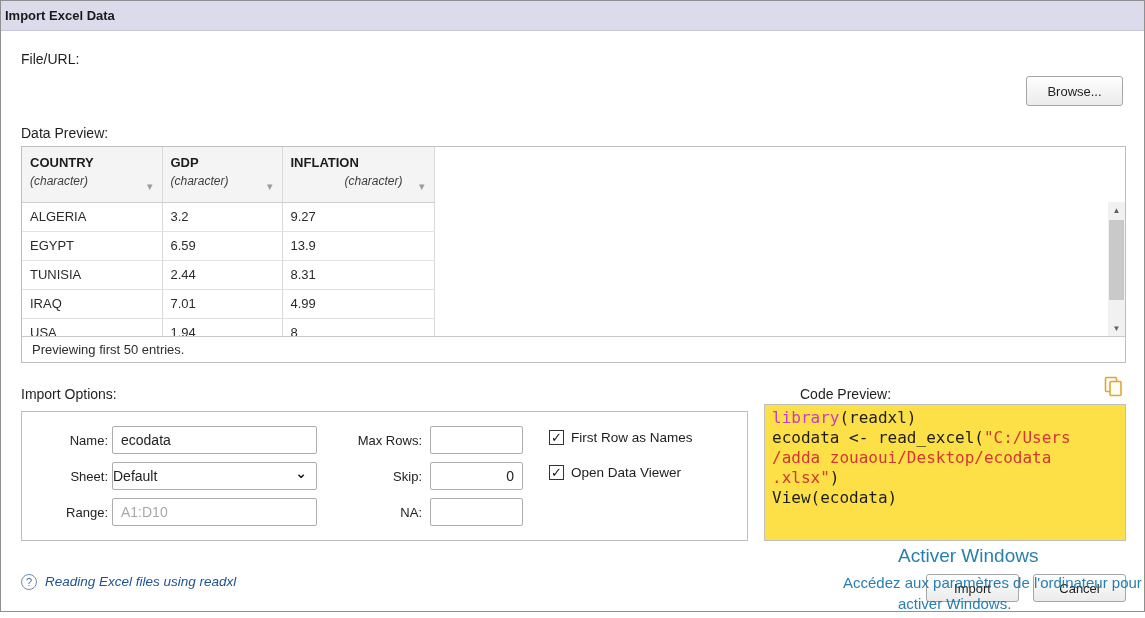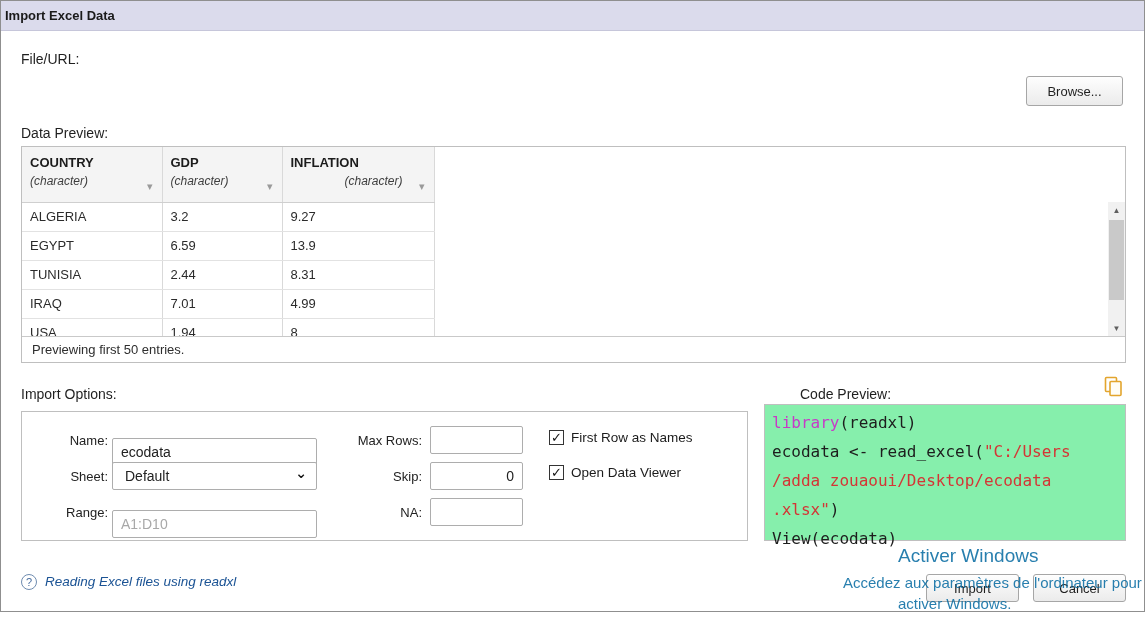--- a/index.html
+++ b/index.html
@@ -47,42 +47,42 @@
                   line-height:25px; padding-left:10px; font-size:13px; color:#2e2e2e; background:#fff; }
 
   .options-lbl { position:absolute; left:20px; top:385px; }
   .opt-panel { position:absolute; left:20px; top:410px; width:727px; height:130px; border:1px solid #bfbfbf; }
   .opt-lbl { position:absolute; font-size:13px; color:#222; text-align:right; width:82px; }
   .opt-lbl.c1 { left:4px; }
   .opt-lbl.c2 { left:308px; width:92px; }
   .r1l { top:21px; } .r2l { top:57px; } .r3l { top:93px; }
   .opt-input { position:absolute; height:28px; border:1px solid #adadad; border-radius:2px;
                padding:0 8px; font-size:14px; color:#222; }
-  .opt-input.c1 { left:90px; width:205px;margin-top:12px; }
+  .opt-input.c1 { left:90px; width:205px; }
   .opt-input.c2 { left:408px; width:93px; }
   .r1 { top:14px; } .r2 { top:50px; } .r3 { top:86px; }
   .opt-input::placeholder { color:#a8a8a8; }
   .num { text-align:right; }
 
   .select { position:absolute; left:90px; width:205px; height:28px; top:50px; border:1px solid #adadad;
             border-radius:2px; background:#fff; font-size:14px; color:#222; line-height:26px;
-            padding-left:12px; cursor:pointer; }
+            padding-left:0; cursor:pointer; }
   .sel-caret { position:absolute; right:9px; top:-3px; font-size:14px; font-weight:bold; color:#111; }
 
   .chk { position:absolute; left:527px; display:flex; align-items:center; cursor:pointer; }
   .chk.r1c { top:18px; } .chk.r2c { top:53px; }
   .chk-box { display:inline-block; width:15px; height:15px; border:1px solid #333; background:#fff;
              font-size:13px; line-height:13px; text-align:center; color:#111; margin-right:7px; }
   .chk-lbl { font-size:13.5px; color:#1c1c1c; }
 
   .code-lbl { position:absolute; left:763px; top:385px;margin-left:36px; }
   .copy-icon { position:absolute; left:1103px; top:375px; cursor:pointer; }
   .code-box { position:absolute; left:763px; top:403px; width:362px; height:137px; border:1px solid #bfbfbf;
-              background:#86efac; padding:3px 7px; font-family:"DejaVu Sans Mono","Liberation Mono",monospace;
-              font-size:16px; line-height:29px; white-space:pre-wrap; word-wrap:break-word; }
+              background:#fde047; padding:3px 7px; font-family:"DejaVu Sans Mono","Liberation Mono",monospace;
+              font-size:16px; line-height:20px; white-space:pre-wrap; word-wrap:break-word; }
   .tok-kw { color:#c73bc7; }
   .tok-str { color:#d43535; }
   .tok-plain { color:#1d1d1d; }
 
   .help-icon { position:absolute; left:20px; top:573px; width:16px; height:16px; border:1px solid #6f8cb0;
                border-radius:50%; font-size:11px; line-height:15px; text-align:center; color:#4a6fa0; cursor:pointer; }
   .help-link { position:absolute; left:44px; top:573px; font-size:13.5px; color:#1b5394; text-decoration:none; cursor:pointer;font-style:italic; }
 
   .import-btn { position:absolute; left:925px; top:573px; width:93px; height:28px; }
   .cancel-btn { position:absolute; left:1032px; top:573px; width:93px; height:28px; }

